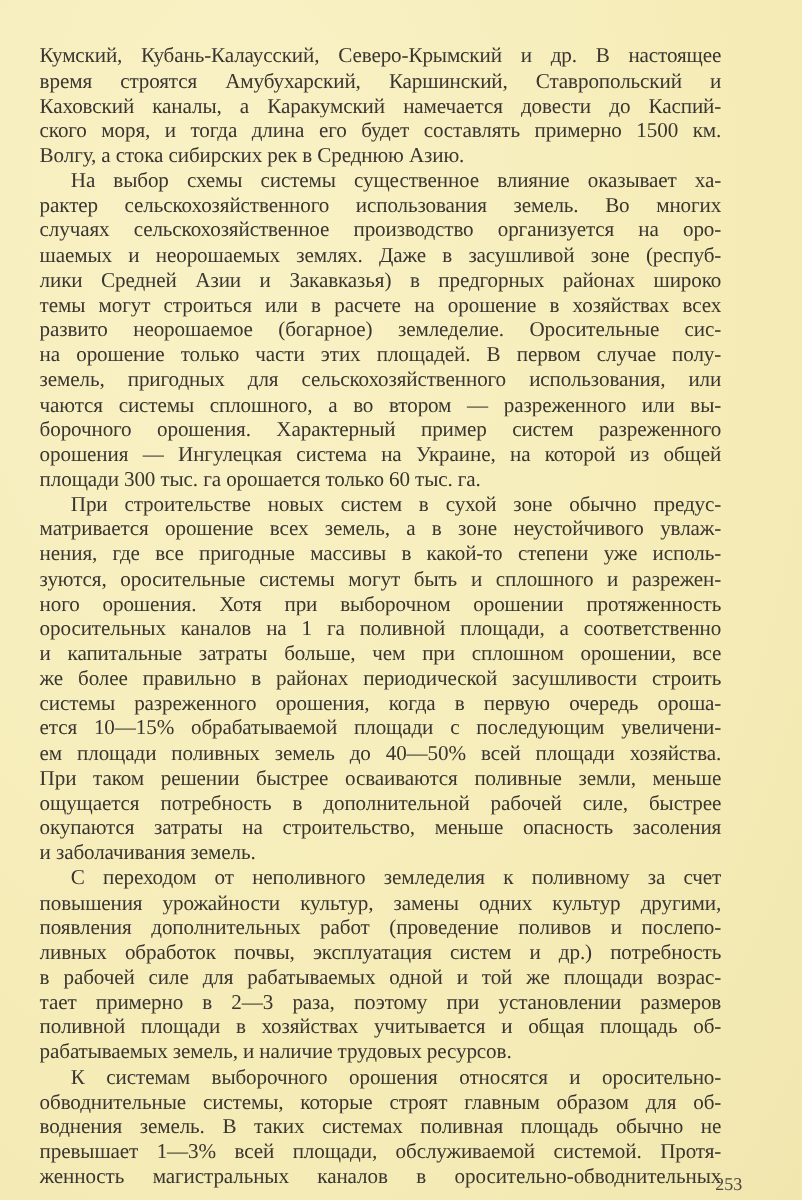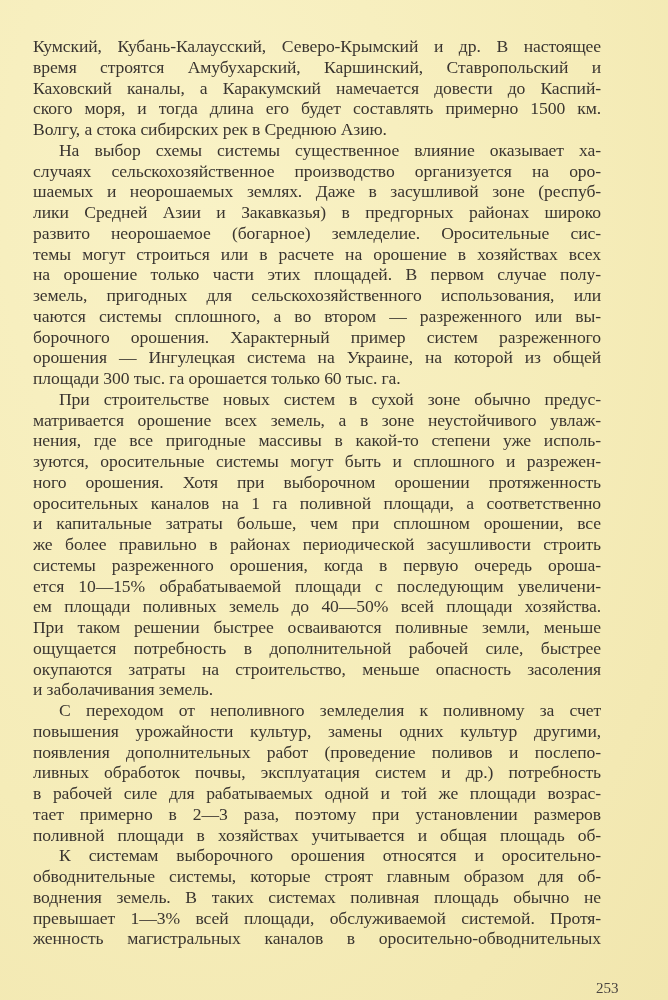--- a/index.html
+++ b/index.html
@@ -39,25 +39,26 @@
   <div>
     <div class="line">Кумский, Кубань-Калаусский, Северо-Крымский и др. В настоящее</div>
     <div class="line">время строятся Амубухарский, Каршинский, Ставропольский и</div>
     <div class="line">Каховский каналы, а Каракумский намечается довести до Каспий-</div>
     <div class="line">ского моря, и тогда длина его будет составлять примерно 1500 км.</div>
     <div class="line last">Волгу, а стока сибирских рек в Среднюю Азию.</div>
   </div>
 
   <div>
     <div class="line indent">На выбор схемы системы существенное влияние оказывает ха-</div>
+    <div class="line">рактер сельскохозяйственного использования земель. Во многих</div>
     <div class="line">случаях сельскохозяйственное производство организуется на оро-</div>
     <div class="line">шаемых и неорошаемых землях. Даже в засушливой зоне (респуб-</div>
     <div class="line">лики Средней Азии и Закавказья) в предгорных районах широко</div>
+    <div class="line">темы могут строиться или в расчете на орошение в хозяйствах всех</div>
     <div class="line">развито неорошаемое (богарное) земледелие. Оросительные сис-</div>
-    <div class="line">темы могут строиться или в расчете на орошение в хозяйствах всех</div>
     <div class="line">на орошение только части этих площадей. В первом случае полу-</div>
     <div class="line">земель, пригодных для сельскохозяйственного использования, или</div>
     <div class="line">чаются системы сплошного, а во втором — разреженного или вы-</div>
     <div class="line">борочного орошения. Характерный пример систем разреженного</div>
     <div class="line">орошения — Ингулецкая система на Украине, на которой из общей</div>
     <div class="line last">площади 300 тыс. га орошается только 60 тыс. га.</div>
   </div>
 
   <div>
     <div class="line indent">При строительстве новых систем в сухой зоне обычно предус-</div>
@@ -78,20 +79,21 @@
   </div>
 
   <div>
     <div class="line indent">С переходом от неполивного земледелия к поливному за счет</div>
     <div class="line">повышения урожайности культур, замены одних культур другими,</div>
     <div class="line">появления дополнительных работ (проведение поливов и послепо-</div>
     <div class="line">ливных обработок почвы, эксплуатация систем и др.) потребность</div>
     <div class="line">в рабочей силе для рабатываемых одной и той же площади возрас-</div>
     <div class="line">тает примерно в 2—3 раза, поэтому при установлении размеров</div>
     <div class="line">поливной площади в хозяйствах учитывается и общая площадь об-</div>
+    <div class="line last">рабатываемых земель, и наличие трудовых ресурсов.</div>
   </div>
 
   <div>
     <div class="line indent">К системам выборочного орошения относятся и оросительно-</div>
     <div class="line">обводнительные системы, которые строят главным образом для об-</div>
     <div class="line">воднения земель. В таких системах поливная площадь обычно не</div>
     <div class="line">превышает 1—3% всей площади, обслуживаемой системой. Протя-</div>
     <div class="line">женность магистральных каналов в оросительно-обводнительных</div>
 
   </div>

